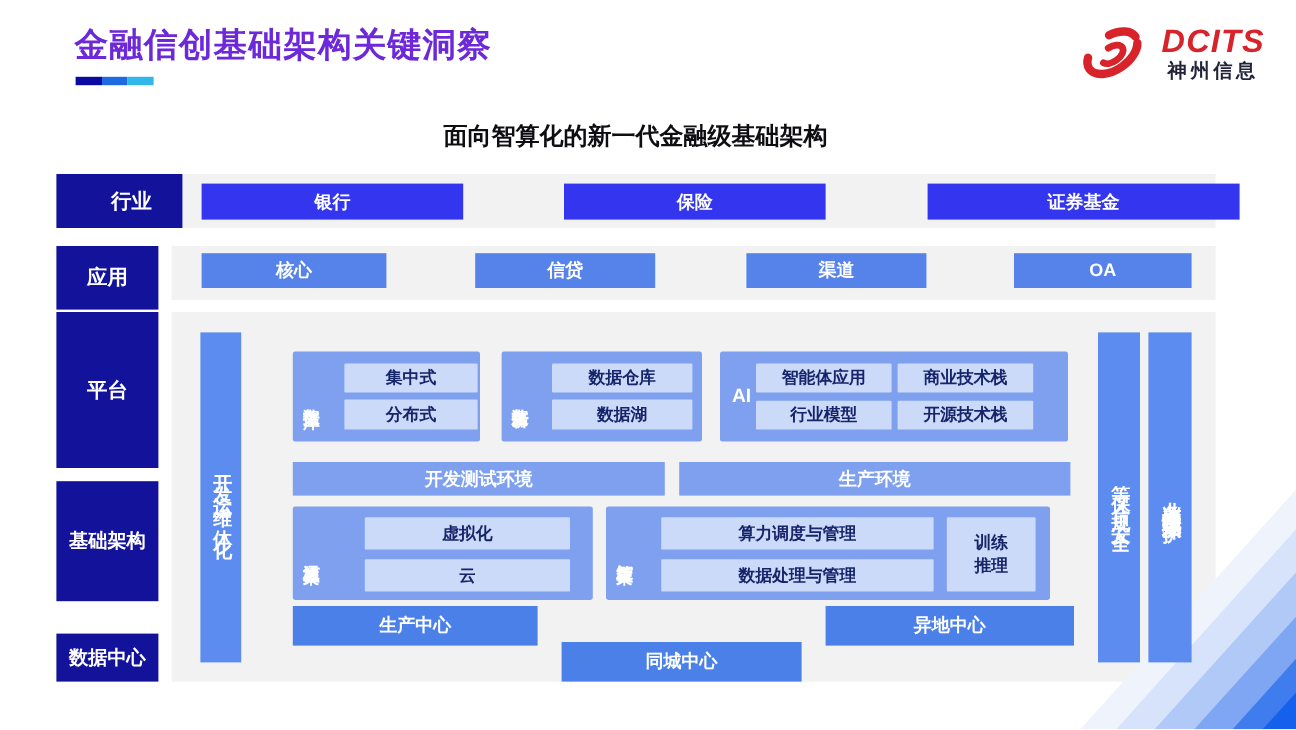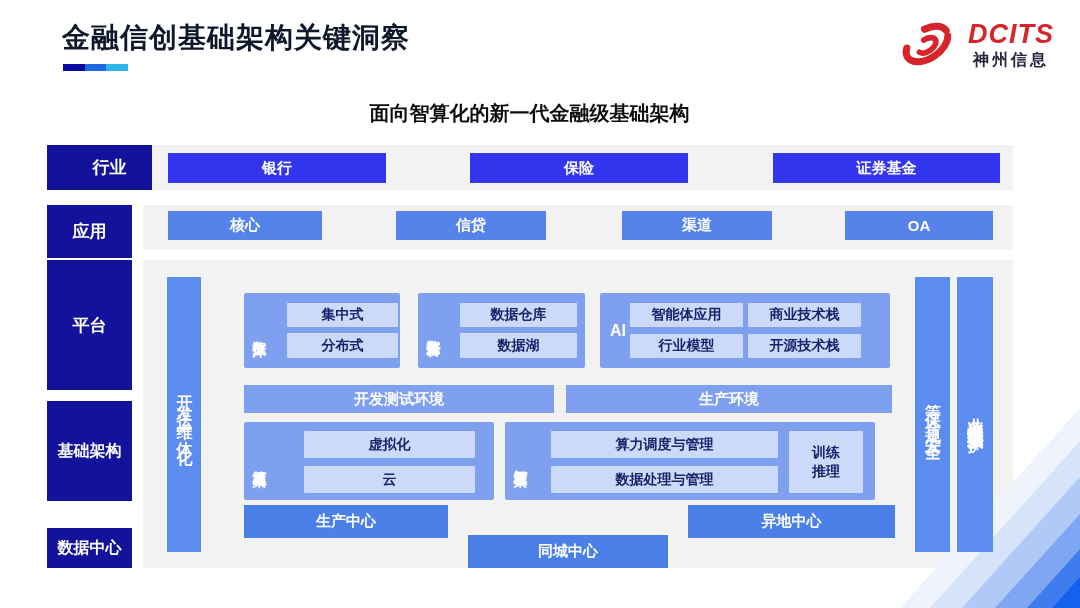--- a/index.html
+++ b/index.html
@@ -1,20 +1,20 @@
 <!DOCTYPE html>
 <html><head>
 <meta charset="utf-8">
 <style>
   html,body{margin:0;padding:0;background:#ffffff;}
   .stage{position:relative;width:1080px;height:608px;background:#ffffff;overflow:hidden;
          font-family:"Liberation Sans","DejaVu Sans",sans-serif;}
 
   
-  .title{position:absolute;left:62px;top:19px;font-size:28px;font-weight:bold;color:#0f172a;letter-spacing:1px;}
+  .title{position:absolute;left:62px;top:19px;font-size:28px;font-weight:bold;color:#6d28d9;letter-spacing:1px;}
   .underline{position:absolute;left:63px;top:64px;width:65px;height:7px;display:flex;}
   .underline span{flex:1;}
   .u1{background:#0a0aa0;} .u2{background:#1e6ae0;} .u3{background:#30b6e8;}
 
   .logo{position:absolute;right:26px;top:14px;display:flex;align-items:center;gap:9px;}
   .logo-icon{width:64px;height:60px;}
   .logo-en{font-size:27px;font-weight:bold;font-style:italic;color:#d8232b;letter-spacing:1px;line-height:1;}
   .logo-cn{font-size:16px;font-weight:bold;color:#23233a;letter-spacing:3px;margin-top:4px;line-height:1;text-align:center;}
 
   .subtitle{position:absolute;left:47px;top:100px;width:965px;text-align:center;
@@ -32,21 +32,21 @@
   
   .rowbg{position:absolute;left:143px;width:870px;background:#f2f2f3;z-index:2;}
   .row-industry{top:145px;height:45px;}
   .row-app{top:205px;height:45px;}
   .panel{top:260px;height:308px;}
 
   
   .btn{position:absolute;display:flex;align-items:center;justify-content:center;
        color:#fff;font-weight:bold;z-index:8;}
   .btn-royal{background:#3336ee;top:153px;height:30px;font-size:15px;}
-  .b-bank{left:168px;width:218px;} .b-ins{left:470px;width:218px;} .b-sec{left:773px;width:227px;}
+  .b-bank{left:168px;width:218px;} .b-ins{left:470px;width:218px;} .b-sec{left:773px;width:260px;}
   .btn-corn{background:#5583e9;top:211px;height:29px;font-size:15px;}
   .b-core{left:168px;width:154px;} .b-credit{left:396px;width:150px;}
   .b-channel{left:622px;width:150px;} .b-oa{left:845px;width:148px;}
 
   
   .vbar{position:absolute;top:277px;height:275px;background:#5c8cf0;color:#fff;font-weight:bold;
         writing-mode:vertical-rl;text-orientation:upright;display:flex;align-items:center;
         justify-content:center;font-size:16px;z-index:10;}
   .v-devops{left:167px;width:34px;letter-spacing:9px;}
   .v-secure{left:915px;width:35px;letter-spacing:8px;}

